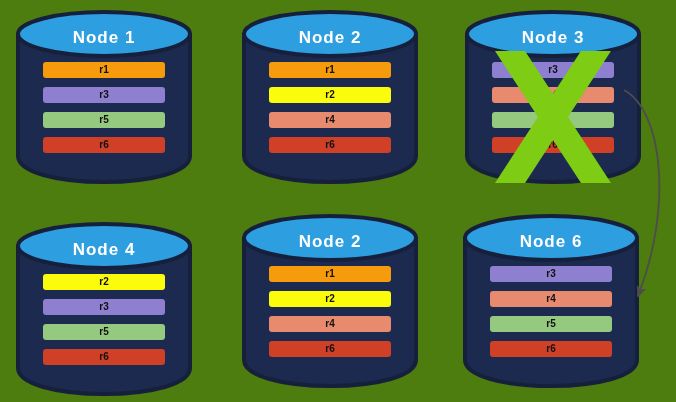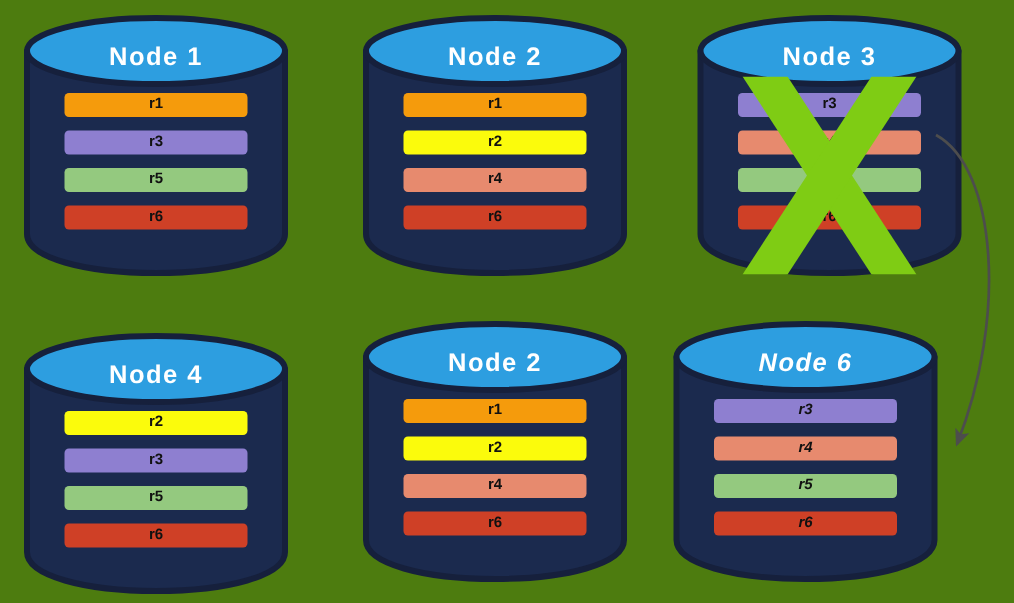--- a/index.html
+++ b/index.html
@@ -147,21 +147,21 @@
         <ellipse cx="90" cy="26" rx="86" ry="22" fill="#2d9ee0" stroke="#16203c" stroke-width="4"></ellipse>
       </svg>
       <div class="node-title" style="color: rgb(255, 255, 255);">Node 2</div>
       <div class="rows">
         <div class="row-bar" style="background: rgb(245, 155, 12);">r1</div>
         <div class="row-bar" style="background: rgb(251, 251, 12);">r2</div>
         <div class="row-bar" style="background: rgb(231, 138, 110);">r4</div>
         <div class="row-bar" style="background: rgb(207, 64, 38);">r6</div>
       </div>
     </div>
-    <div class="node" style="left: 447px; top: 212px; font-style: italic;">
+    <div class="node" style="left: 461px; top: 212px;">
       <svg class="node-svg" viewBox="0 0 180 178">
         <path d="M 4 26 L 4 148 C 4 164 43 174 90 174 C 137 174 176 164 176 148 L 176 26 Z" fill="#1b2a4e" stroke="#16203c" stroke-width="4" stroke-linejoin="round"></path>
         <ellipse cx="90" cy="26" rx="86" ry="22" fill="#2d9ee0" stroke="#16203c" stroke-width="4"></ellipse>
       </svg>
       <div class="node-title" style="color: rgb(255, 255, 255);">Node 6</div>
       <div class="rows">
         <div class="row-bar" style="background: rgb(142, 127, 208);">r3</div>
         <div class="row-bar" style="background: rgb(231, 138, 110);">r4</div>
         <div class="row-bar" style="background: rgb(148, 201, 127);">r5</div>
         <div class="row-bar" style="background: rgb(207, 64, 38);">r6</div>

